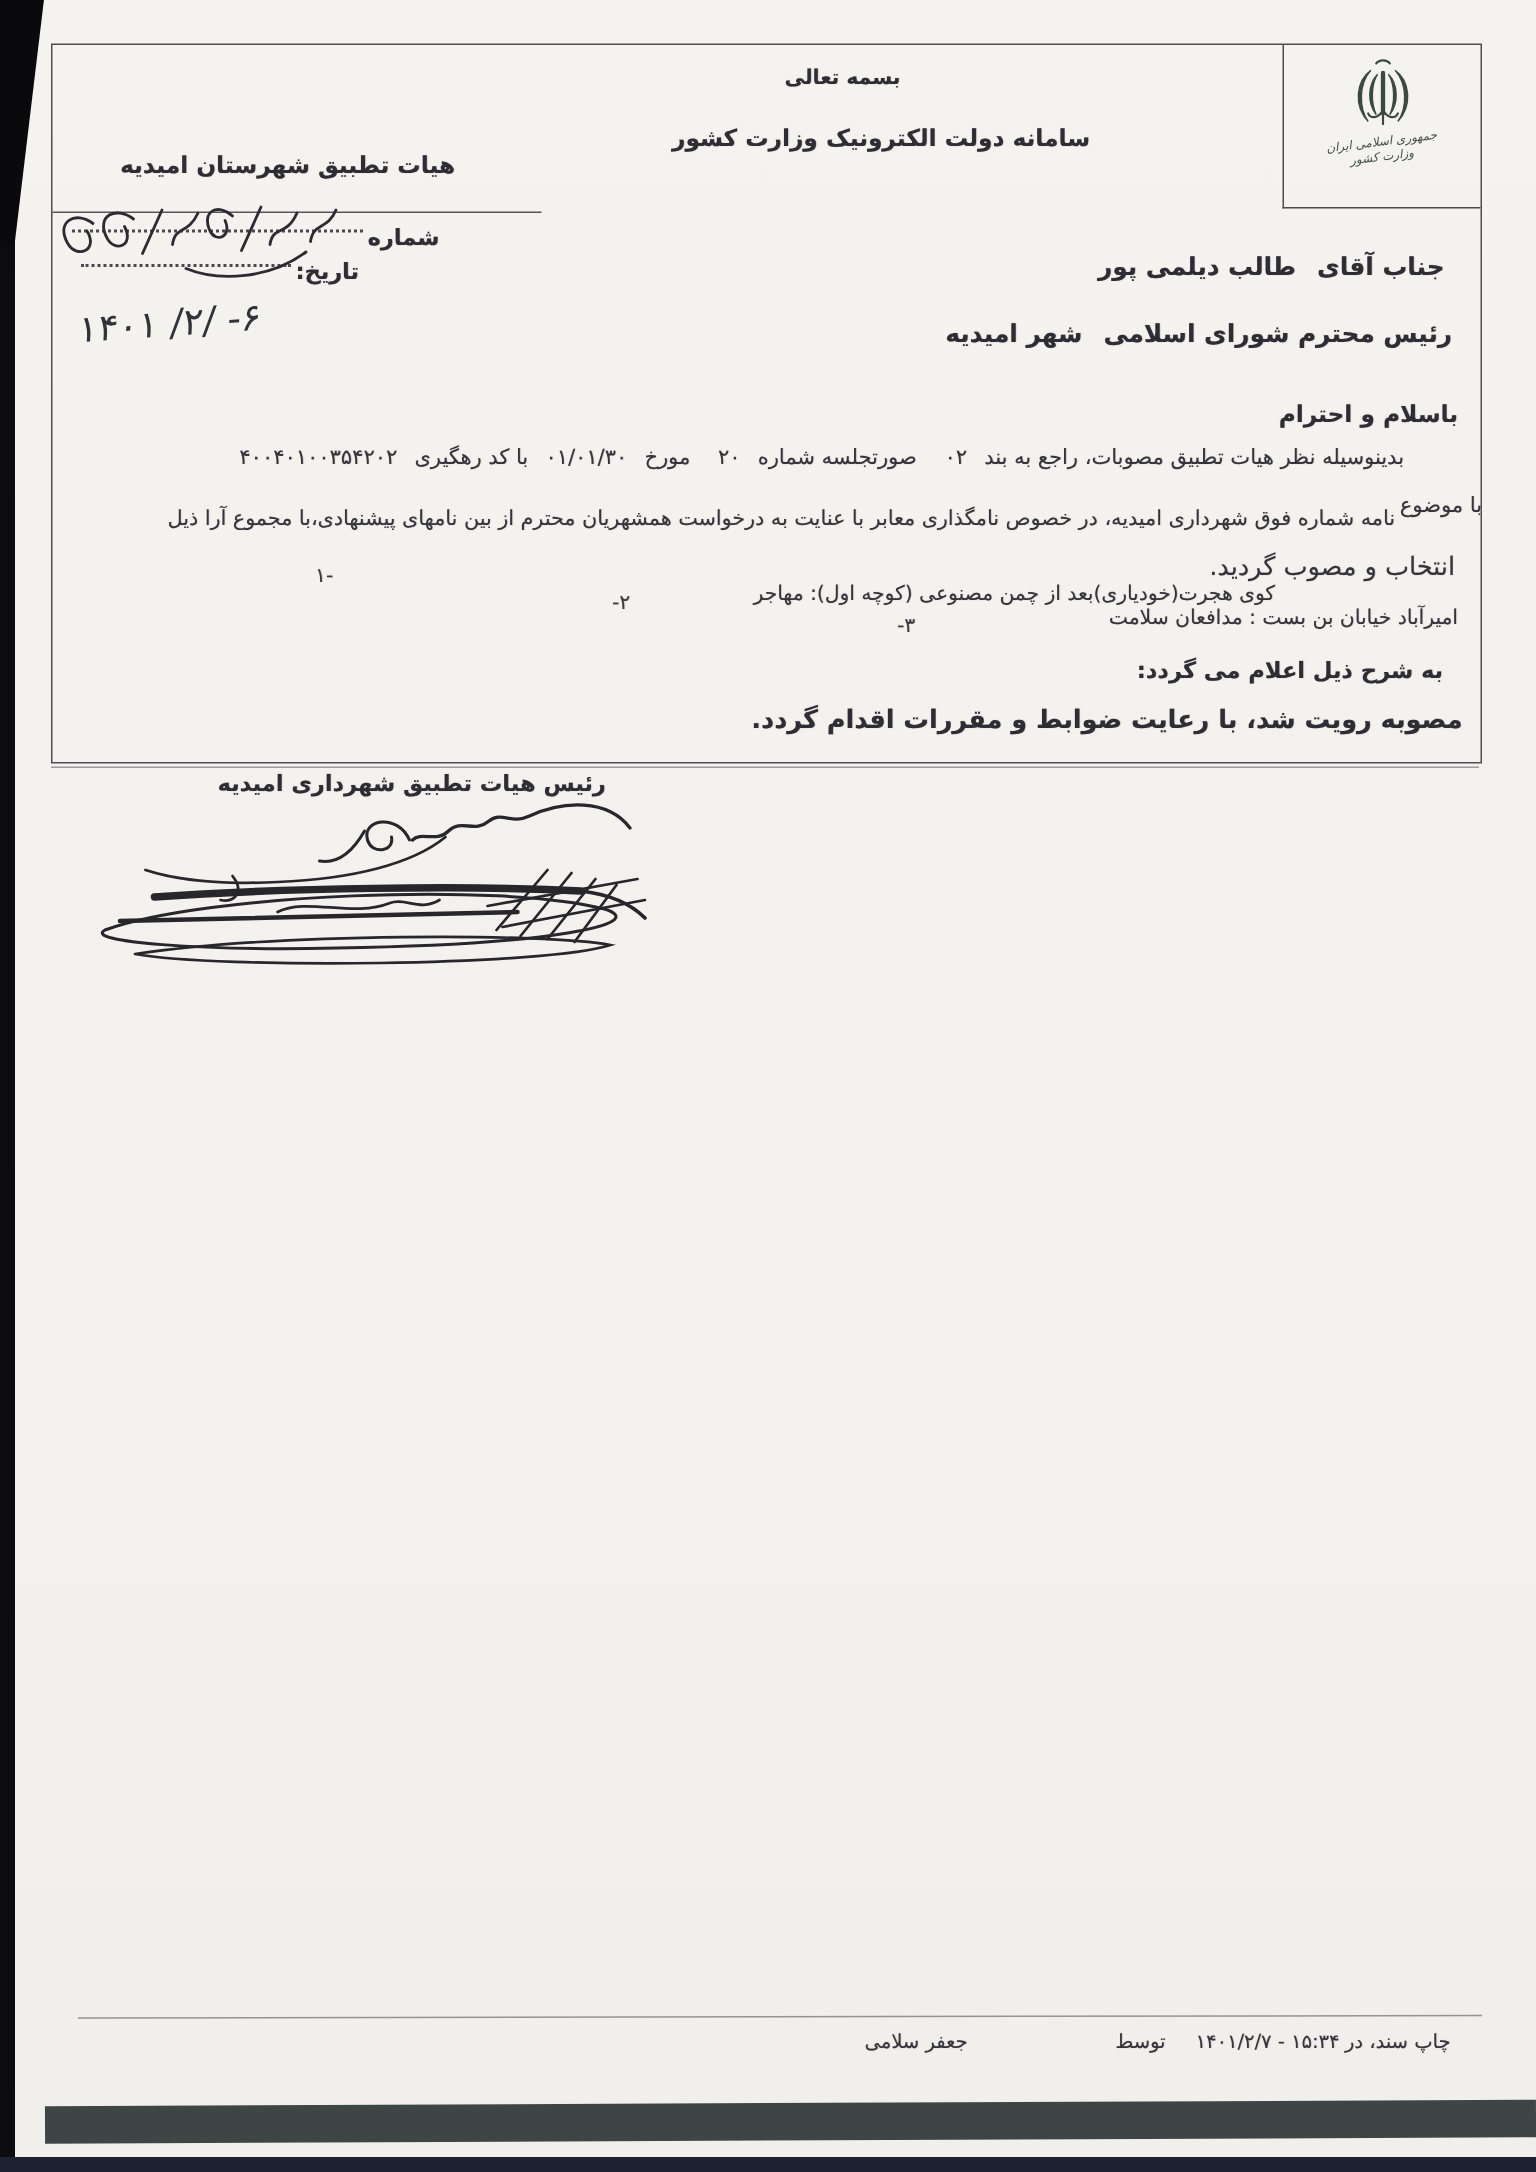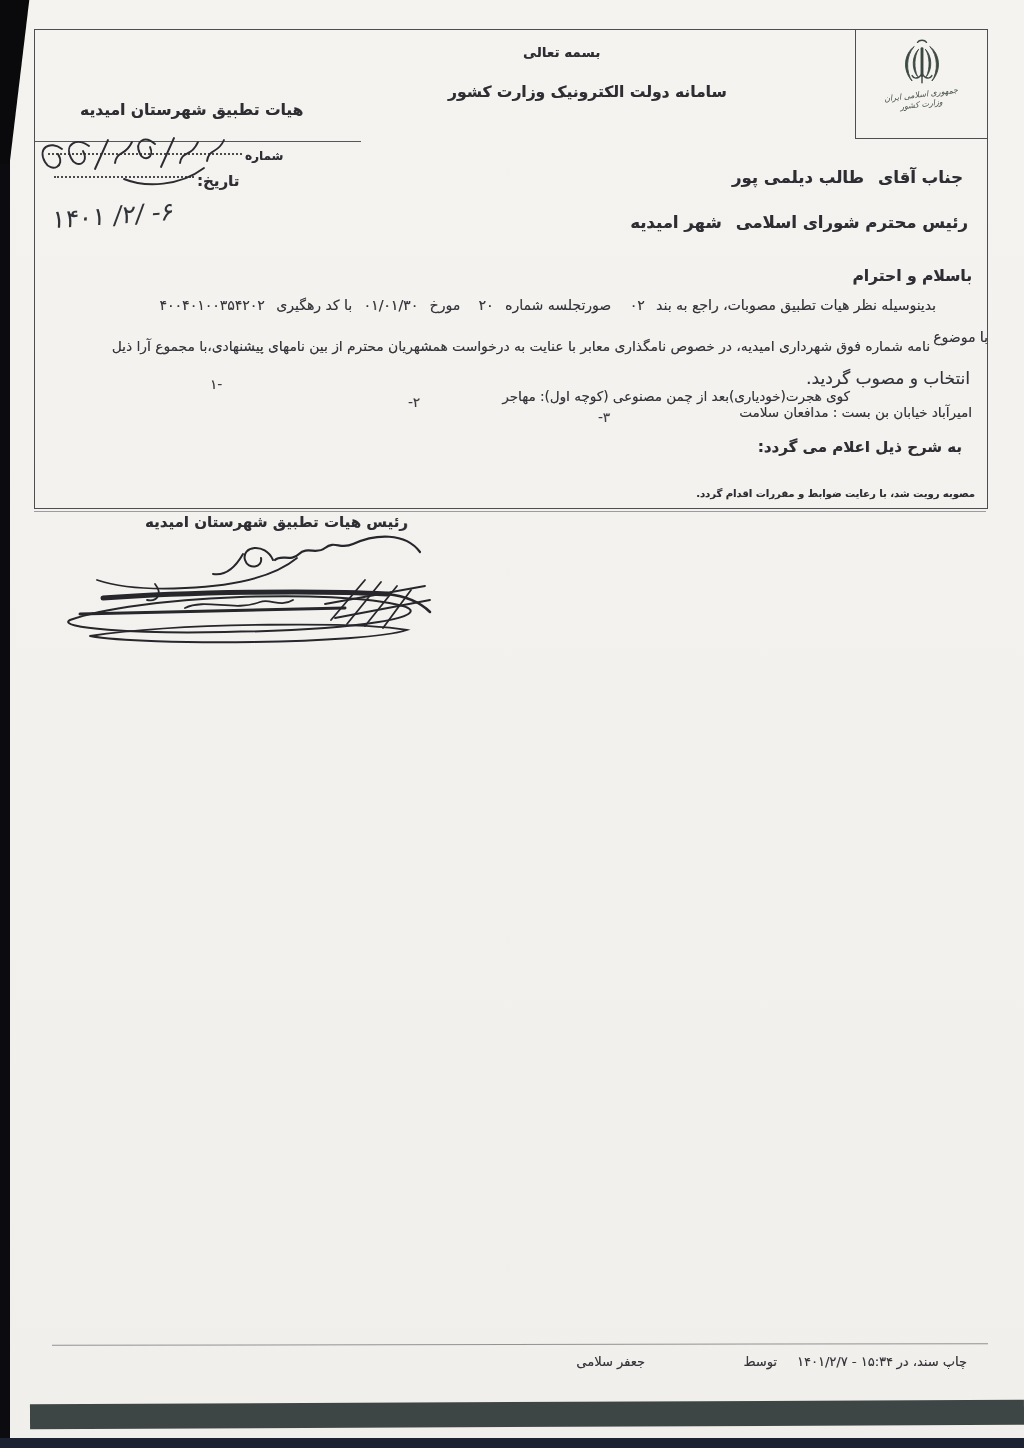--- a/index.html
+++ b/index.html
@@ -65,21 +65,21 @@
     </div>
   </div>
   <div class="hline" style="left:34px;top:511px;width:952px;opacity:.55;"></div>
 
   <div class="t b print" style="left:523px;top:44px;font-size:13.5px;">بسمه تعالی</div>
   <div class="t b print" style="left:410px;top:83px;font-size:15.5px;margin-left:38px;">سامانه دولت الکترونیک وزارت کشور</div>
 
   <div class="t b print" style="left:80px;top:101px;font-size:15.5px;text-align:right;">هیات تطبیق شهرستان امیدیه</div>
   <div class="hline" style="left:35px;top:141px;width:326px;"></div>
 
-  <div class="t b print" style="left:245px;top:149px;font-size:12px;">شماره</div>
+  <div class="t b print" style="left:245px;top:149px;font-size:15px;">شماره</div>
   <div class="dots" style="left:48px;top:152px;width:194px;"></div>
   <div class="t b print" style="left:197px;top:172px;font-size:15px;">تاریخ:</div>
   <div class="dots" style="left:54px;top:175px;width:140px;"></div>
 
   <svg style="left:28px;top:128px;" width="210" height="66" viewBox="0 0 210 66">
     <g fill="none" stroke="#2b2b31" stroke-width="1.9" stroke-linecap="round">
       <path d="M196,12 C190,26 181,20 179,33"></path>
       <path d="M170,14 C163,30 154,22 152,35"></path>
       <path d="M146,10 L133,39"></path>
       <path d="M127,16 C117,7 106,13 112,26 C116,34 127,30 122,19"></path>
@@ -104,23 +104,23 @@
 
   <div class="num-tag print" style="left:210px;top:376px;">۱-</div>
 
   <div class="t print" style="right:174px;top:388px;font-size:13.5px;">کوی هجرت(خودیاری)بعد از چمن مصنوعی (کوچه اول): مهاجر</div>
   <div class="num-tag print" style="left:408px;top:394px;">-۲</div>
 
   <div class="t print" style="right:52px;top:404px;font-size:13.5px;margin-left:32px;">امیرآباد خیابان بن بست : مدافعان سلامت</div>
   <div class="num-tag print" style="left:598px;top:409px;">-۳</div>
 
   <div class="t b print" style="right:62px;top:438px;font-size:15px;">به شرح ذیل اعلام می گردد:</div>
-  <div class="t b print" style="right:49px;top:488px;font-size:10px;">مصوبه رویت شد، با رعایت ضوابط و مقررات اقدام گردد.</div>
+  <div class="t b print" style="right:49px;top:470px;font-size:17px;">مصوبه رویت شد، با رعایت ضوابط و مقررات اقدام گردد.</div>
 
-  <div class="t b print" style="left:145px;top:513px;font-size:15px;">رئیس هیات تطبیق شهرستان امیدیه</div>
+  <div class="t b print" style="left:145px;top:513px;font-size:15px;">رئیس هیات تطبیق شهرداری امیدیه</div>
   <svg style="left:35px;top:524px;" width="410" height="130" viewBox="0 0 410 130">
     <g fill="none" stroke="#26262b" stroke-linecap="round">
       <path stroke-width="2.2" d="M385,28 C370,8 340,10 318,20 C305,26 300,16 290,24 C282,31 272,22 264,30 C256,38 246,30 240,36"></path>
       <path stroke-width="2" d="M238,36 C230,18 206,22 210,36 C213,46 228,44 226,34"></path>
       <path stroke-width="2" d="M208,30 C200,44 190,52 178,50"></path>
       <path stroke-width="1.8" d="M262,34 C240,52 200,62 150,64 C110,66 80,62 62,56"></path>
       <path stroke-width="5" d="M68,74 C150,68 280,66 352,70"></path>
       <path stroke-width="2.5" d="M352,70 C370,72 385,78 395,88"></path>
       <path stroke-width="1.8" d="M330,56 L296,96 M346,58 L312,100 M362,62 L330,102 M376,66 L348,104"></path>
       <path stroke-width="1.8" d="M290,80 L390,62 M300,94 L395,76"></path>

